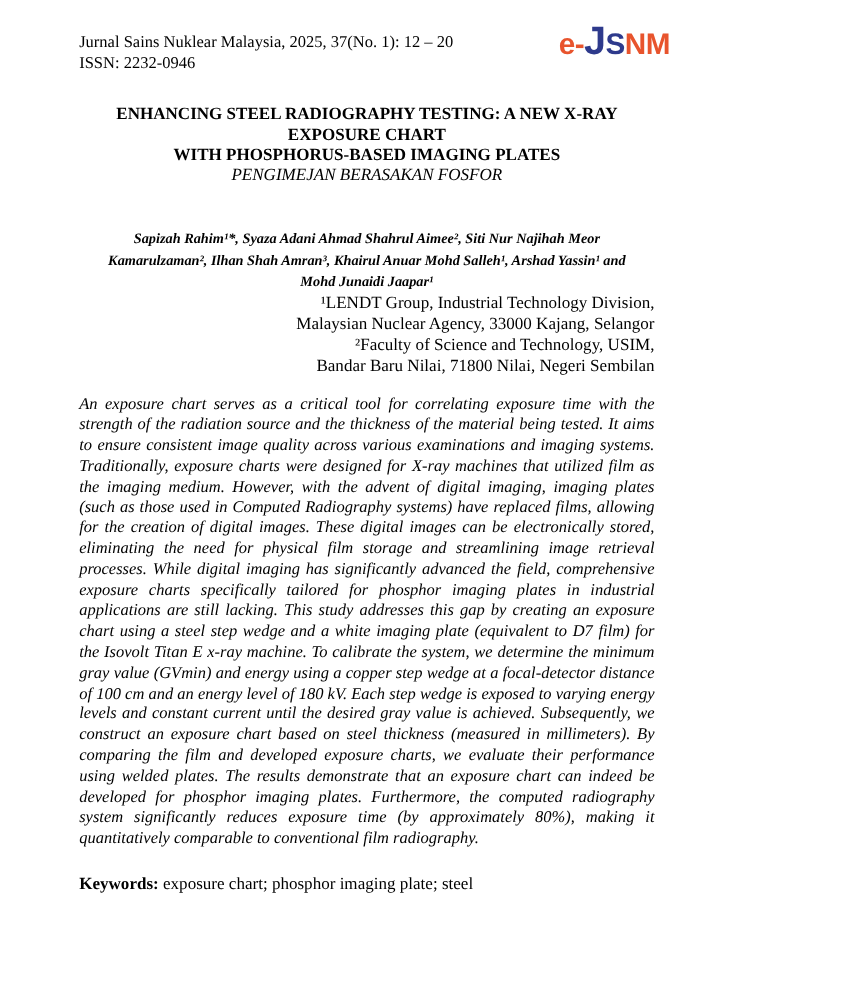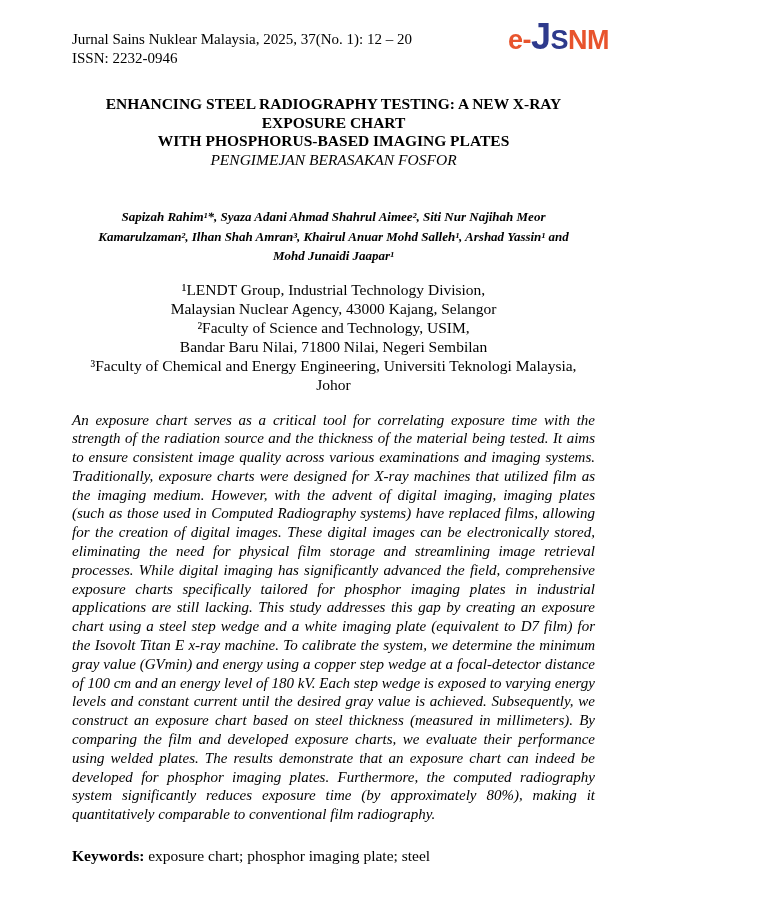--- a/index.html
+++ b/index.html
@@ -39,22 +39,21 @@
   .authors {
     margin-top: 38px;
     text-align: center;
     font-weight: 700;
     font-style: italic;
     font-size: 13px;
     line-height: 19.5px;
   }
 
   .affiliations {
-    margin-top: 14px;
-    text-align: center;
+    text-align: right;
     font-size: 15.5px;
     line-height: 19px;
   }
 
   .abstract-heading {
     margin-top: 33px;
     font-weight: 700;
     font-style: italic;
     font-size: 15.5px;
     line-height: 19px;
@@ -94,24 +93,23 @@
   </div>
 
   <div class="authors">
     <div>Sapizah Rahim¹*, Syaza Adani Ahmad Shahrul Aimee², Siti Nur Najihah Meor</div>
     <div>Kamarulzaman², Ilhan Shah Amran³, Khairul Anuar Mohd Salleh¹, Arshad Yassin¹ and</div>
     <div>Mohd Junaidi Jaapar¹</div>
   </div>
 
   <div class="affiliations">
     <div>¹LENDT Group, Industrial Technology Division,</div>
-    <div>Malaysian Nuclear Agency, 43000 Kajang, Selangor</div>
+    <div>Malaysian Nuclear Agency, 33000 Kajang, Selangor</div>
     <div>²Faculty of Science and Technology, USIM,</div>
     <div>Bandar Baru Nilai, 71800 Nilai, Negeri Sembilan</div>
-    <div>³Faculty of Chemical and Energy Engineering, Universiti Teknologi Malaysia, Johor</div>
   </div>
 
 
   <div class="abstract-text">An exposure chart serves as a critical tool for correlating exposure time with the strength of the radiation source and the thickness of the material being tested. It aims to ensure consistent image quality across various examinations and imaging systems. Traditionally, exposure charts were designed for X-ray machines that utilized film as the imaging medium. However, with the advent of digital imaging, imaging plates (such as those used in Computed Radiography systems) have replaced films, allowing for the creation of digital images. These digital images can be electronically stored, eliminating the need for physical film storage and streamlining image retrieval processes. While digital imaging has significantly advanced the field, comprehensive exposure charts specifically tailored for phosphor imaging plates in industrial applications are still lacking. This study addresses this gap by creating an exposure chart using a steel step wedge and a white imaging plate (equivalent to D7 film) for the Isovolt Titan E x-ray machine. To calibrate the system, we determine the minimum gray value (GVmin) and energy using a copper step wedge at a focal-detector distance of 100 cm and an energy level of 180 kV. Each step wedge is exposed to varying energy levels and constant current until the desired gray value is achieved. Subsequently, we construct an exposure chart based on steel thickness (measured in millimeters). By comparing the film and developed exposure charts, we evaluate their performance using welded plates. The results demonstrate that an exposure chart can indeed be developed for phosphor imaging plates. Furthermore, the computed radiography system significantly reduces exposure time (by approximately 80%), making it quantitatively comparable to conventional film radiography.</div>
 
   <div class="keywords"><span class="keywords-label">Keywords:</span> <span>exposure chart; phosphor imaging plate; steel</span></div>
 
 </div>
 
 </body></html>

